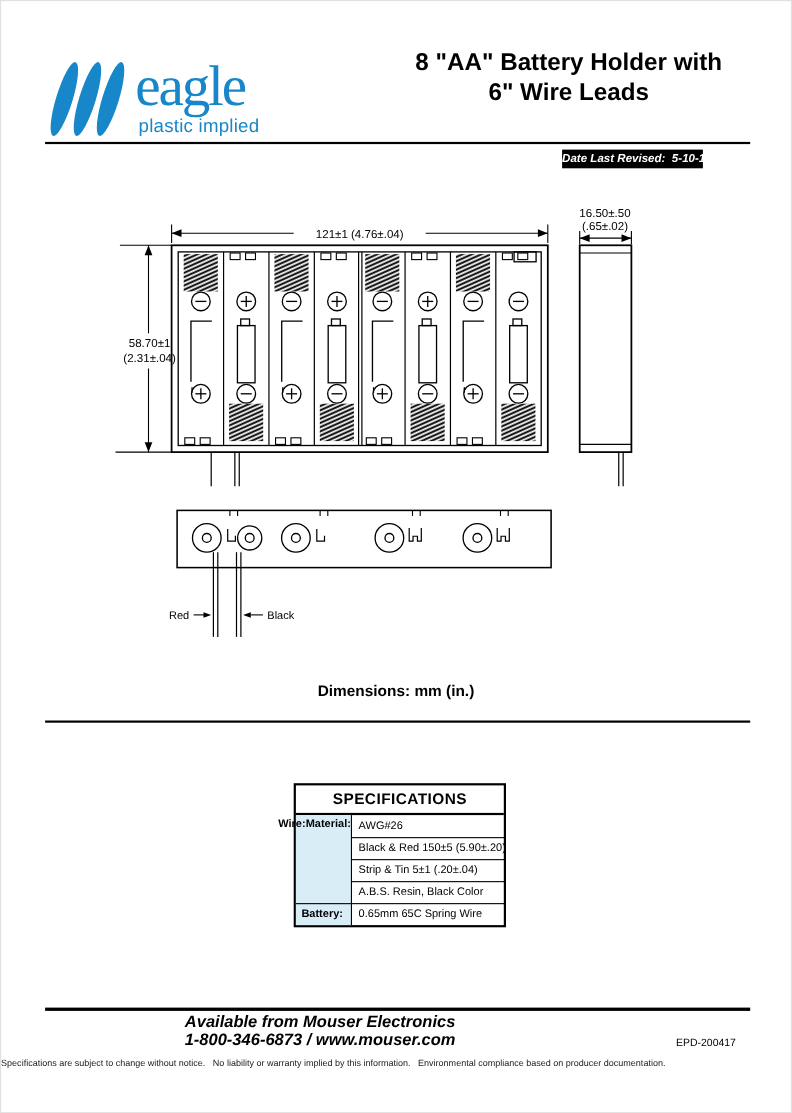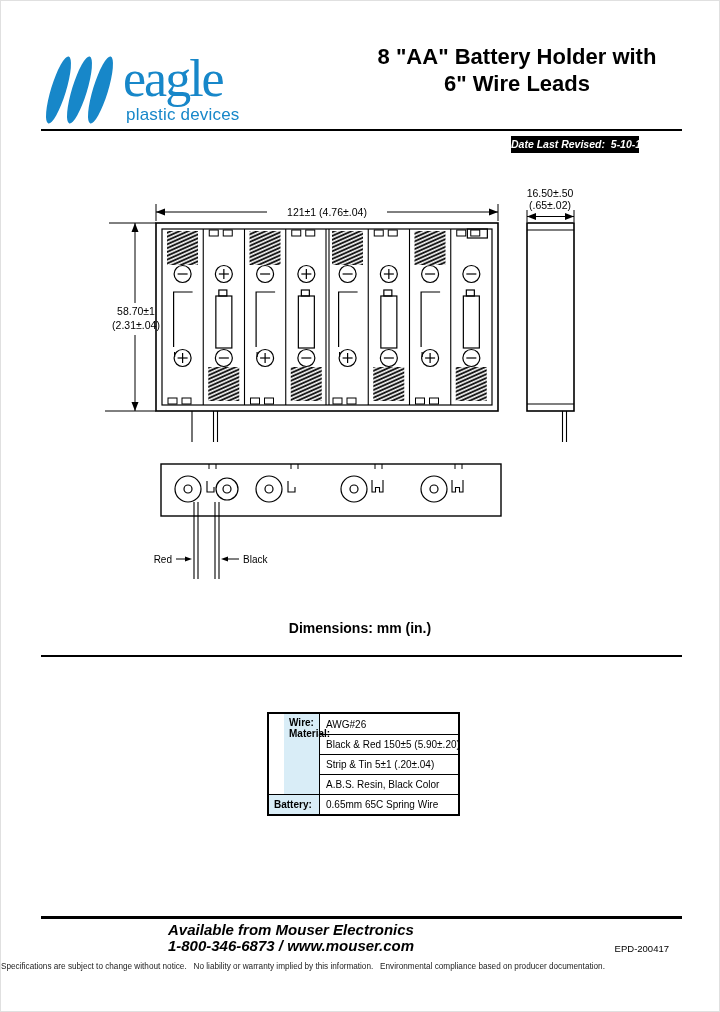--- a/index.html
+++ b/index.html
@@ -37,22 +37,22 @@
       font-size:14px;font-weight:bold;}
   .mid-rule{position:absolute;left:40px;top:654px;width:641px;height:2px;background:#000;}
 
   
   .spec-table{position:absolute;left:266px;top:711px;width:189px;border:2px solid #000;
       background:#fff;font-size:10px;}
   .spec-title{height:25px;line-height:25px;text-align:center;font-weight:bold;
       font-size:14px;letter-spacing:.4px;border-bottom:2px solid #000;}
   .spec-grid{display:grid;grid-template-columns:51px 1fr;grid-auto-rows:20px;}
   .spec-label-merged{grid-row:1/5;grid-column:1;background:var(--tblue);
-      border-right:1.5px solid #000;display:flex;flex-direction:column;
-      justify-content:flex-start;padding:3px 0 3px 5px;font-weight:bold;margin-left:15px;}
+      border-right:1.5px solid #000;display:flex;flex-direction:row;
+      justify-content:flex-end;padding:3px 0 3px 5px;font-weight:bold;}
   .spec-val{grid-column:2;border-top:1px solid #000;display:flex;align-items:center;
       padding-left:6px;white-space:nowrap;}
   .spec-val.r1{border-top:none;}
   .spec-label.spring{grid-column:1;background:var(--tblue);border-top:1.5px solid #000;
       border-right:1.5px solid #000;font-weight:bold;display:flex;align-items:center;
       padding-left:5px;}
   .spec-val.spring-val{border-top:1.5px solid #000;}
   .spec-footer{height:17px;line-height:17px;text-align:center;font-weight:bold;
       font-size:11px;border-top:2px solid #000;}
 
@@ -67,21 +67,21 @@
 </head>
 <body>
 
 <div class="page">
 
   <div class="logo">
     <span class="stroke s1"></span>
     <span class="stroke s2"></span>
     <span class="stroke s3"></span>
     <span class="logo-word">eagle</span>
-    <span class="logo-tagline">plastic devices</span>
+    <span class="logo-tagline">plastic implied</span>
   </div>
 
   <div class="title-block">
     <div class="title-line">8 "AA" Battery Holder with</div>
     <div class="title-line">6" Wire Leads</div>
   </div>
 
   <div class="header-rule"></div>
   <div class="revised-badge">Date Last Revised:  5-10-12</div>
 
@@ -274,20 +274,21 @@
     <g stroke="#000" stroke-width="1">
       <line x1="238" y1="388" x2="227" y2="388"></line>
       <polygon points="220,388 227,385.5 227,390.5" fill="#000" stroke="none"></polygon>
     </g>
   </svg>
 
   <div class="units-note">Dimensions: mm (in.)</div>
   <div class="mid-rule"></div>
 
   <div class="spec-table">
+    <div class="spec-title">SPECIFICATIONS</div>
     <div class="spec-grid">
       <div class="spec-label-merged">
         <span>Wire:</span>
         <span>Material:</span>
       </div>
       <div class="spec-val r1">AWG#26</div>
       <div class="spec-val">Black &amp; Red 150±5 (5.90±.20)</div>
       <div class="spec-val">Strip &amp; Tin 5±1 (.20±.04)</div>
       <div class="spec-val">A.B.S. Resin, Black Color</div>
       <div class="spec-label spring">Battery:</div>

